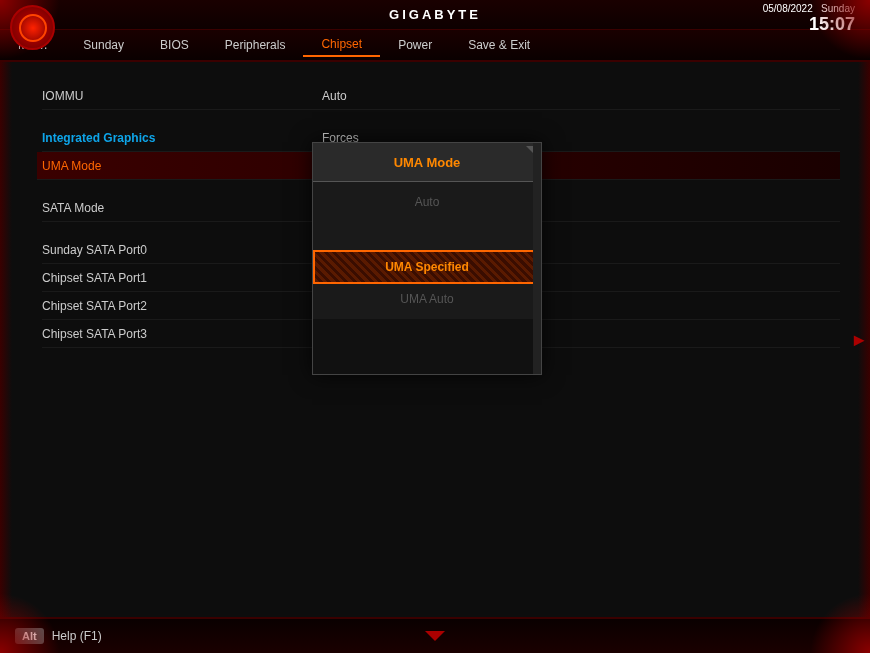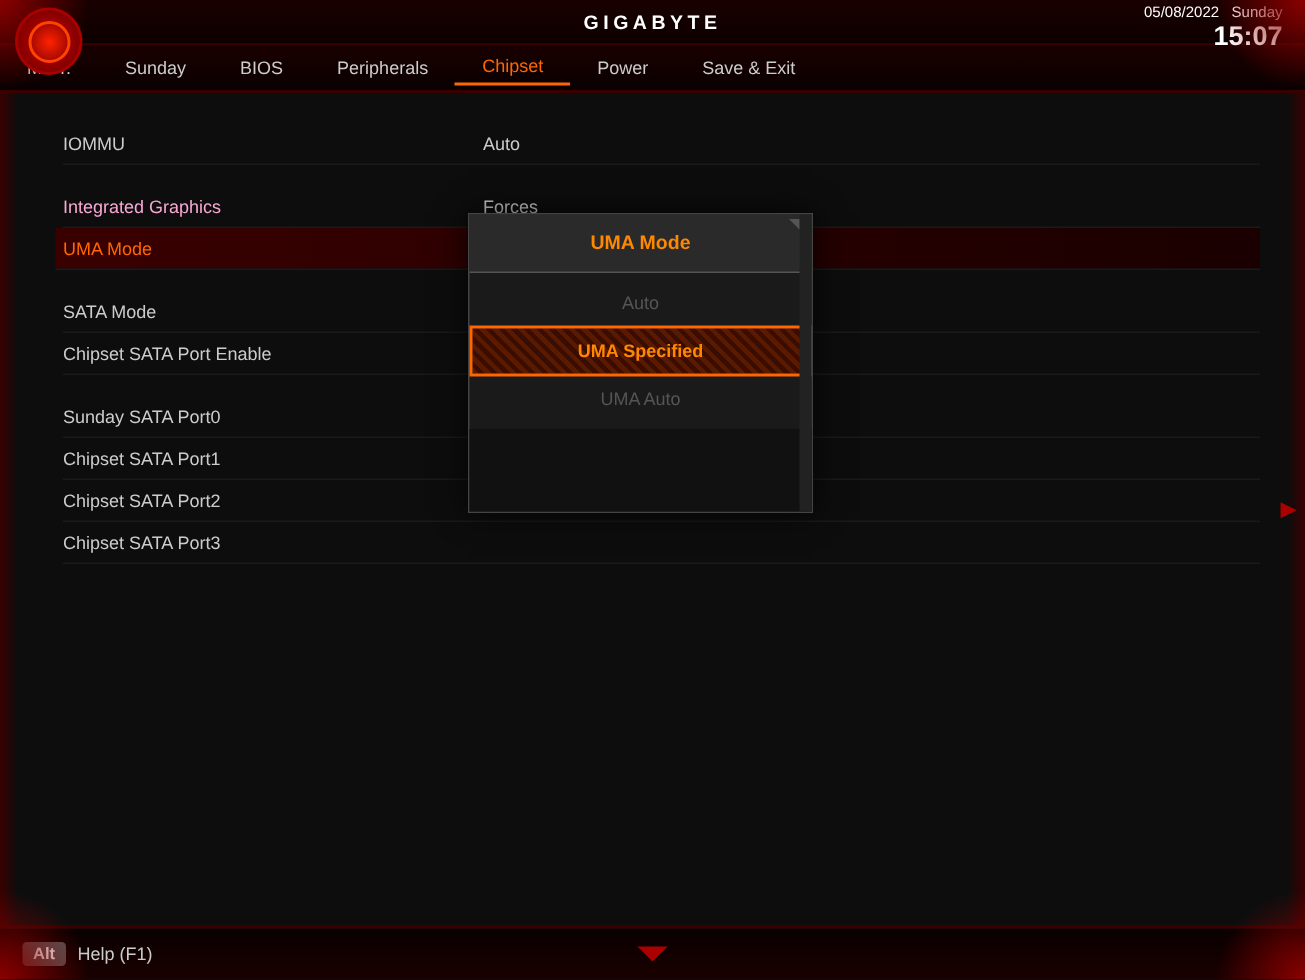--- a/index.html
+++ b/index.html
@@ -166,22 +166,22 @@
     .setting-label {
       color: #ccc;
       font-size: 12px;
       width: 280px;
       flex-shrink: 0;
     }
     .setting-label.orange {
       color: #ff6600;
     }
     .setting-label.bold-white {
-      color: #f9a8d4;
-      font-weight: normal;
+      color: #0ea5e9;
+      font-weight: bold;
     }
 
     .setting-value {
       color: #ccc;
       font-size: 12px;
     }
     .setting-value.orange {
       color: #ff8800;
     }
 
@@ -243,20 +243,21 @@
       background: repeating-linear-gradient(
         45deg,
         #5a1a00,
         #5a1a00 3px,
         #3a0d00 3px,
         #3a0d00 6px
       );
       border: 2px solid #ff6600;
       color: #ff8800;
       font-weight: bold;
+      margin-top: 33px;
     }
     .popup-option.faded-bottom {
       color: #555;
     }
     .popup-empty {
       height: 55px;
       background: #111;
     }
 
     
@@ -376,24 +377,20 @@
       </div>
 
       <div class="spacer-row"></div>
 
       <div class="setting-row">
         <span class="setting-label">SATA Mode</span>
         <span class="setting-value"></span>
       </div>
 
 
-      <div class="setting-row">
-        <span class="setting-label">Chipset SATA Port Enable</span>
-        <span class="setting-value"></span>
-      </div>
 
       <div class="spacer-row"></div>
 
       <div class="setting-row">
         <span class="setting-label">Sunday SATA Port0</span>
         <span class="setting-value"></span>
       </div>
 
       <div class="setting-row">
         <span class="setting-label">Chipset SATA Port1</span>

